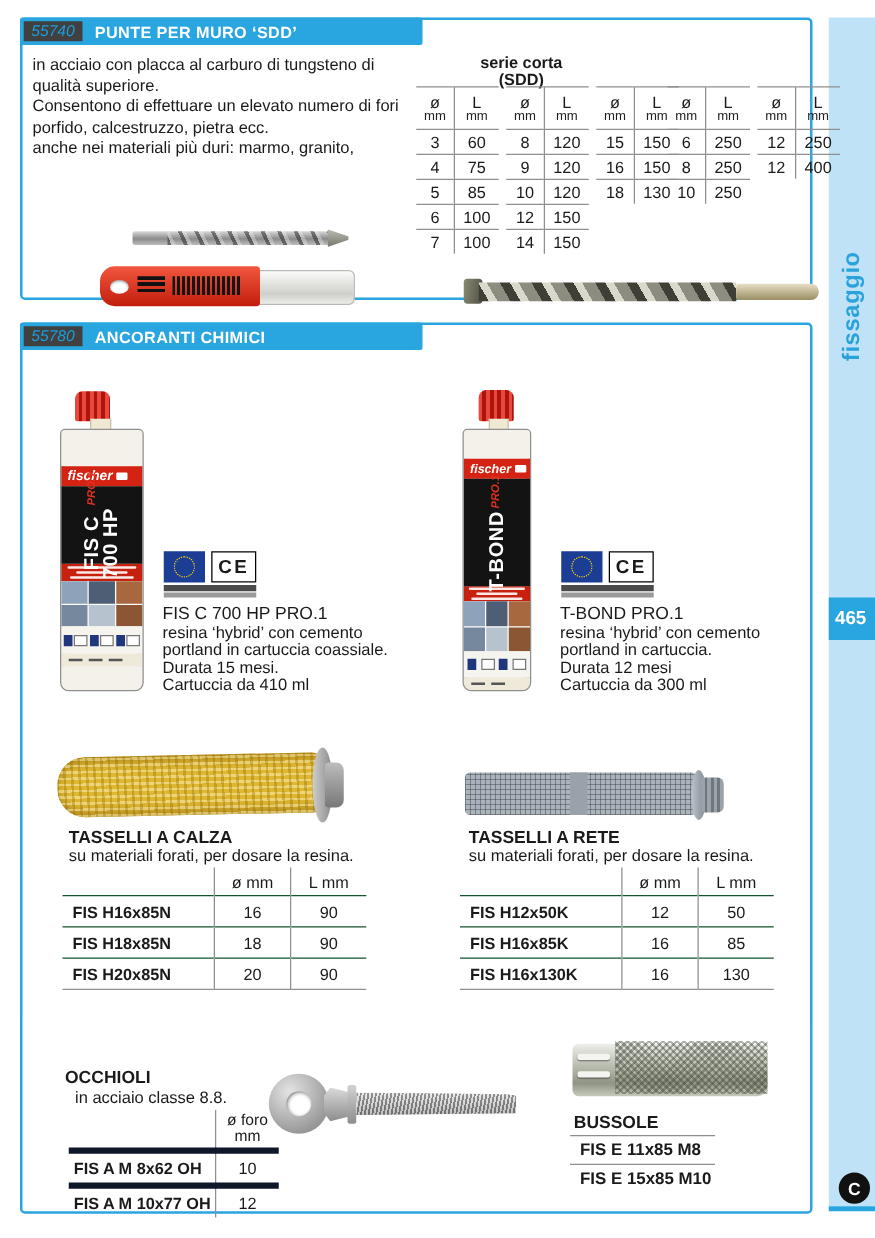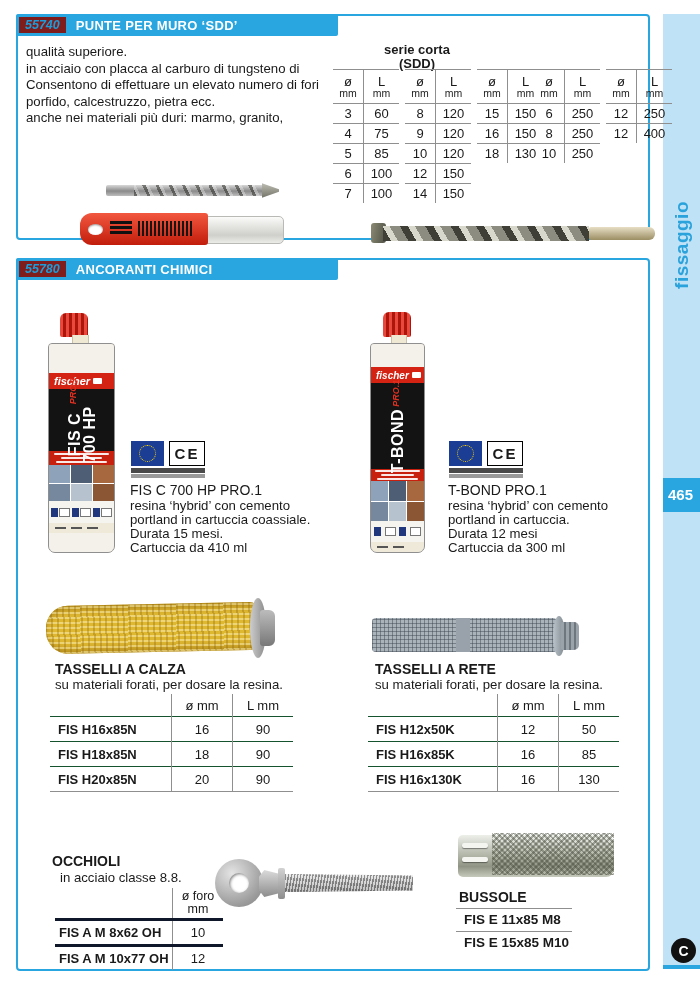--- a/index.html
+++ b/index.html
@@ -14,21 +14,21 @@
               font-weight:bold;font-size:15px;line-height:34px;padding-left:5px;box-sizing:border-box;}
   .side-underline{position:absolute;left:663px;top:965px;width:37px;height:4px;background:#29a5df;}
   .footer-logo{position:absolute;left:671px;top:938px;width:25px;height:25px;border-radius:50%;background:#111;
                color:#fff;font-weight:bold;font-size:14px;display:flex;align-items:center;justify-content:center;}
 
   
   .box{position:absolute;left:16px;width:634px;border:2px solid #29a5df;border-radius:4px;box-sizing:border-box;background:#fff;}
   .box1{top:14px;height:226px;}
   .box2{top:258px;height:713px;}
   .hdr{position:absolute;left:-2px;top:-2px;width:322px;height:22px;background:#29a5df;display:flex;align-items:center;border-radius:2px;}
-  .code{background:#7f1d1d;color:#1c9cd8;font-weight:bold;font-style:italic;font-size:12.5px;height:16px;line-height:16px;
+  .code{background:#404040;color:#1c9cd8;font-weight:normal;font-style:italic;font-size:12.5px;height:16px;line-height:16px;
         padding:0 6px;margin-left:3px;}
   .hdr-title{color:#fff;font-weight:bold;font-size:13px;margin-left:10px;letter-spacing:.3px;}
 
   
   .desc-lines{position:absolute;left:8px;top:28px;font-size:13.2px;line-height:16.5px;}
   .tbl-title{position:absolute;text-align:center;font-weight:bold;font-size:13px;line-height:14px;}
   .prod-name{position:absolute;font-weight:normal;font-size:14px;}
   .prod-desc{position:absolute;font-size:13.2px;line-height:13.9px;}
   .blk-title{position:absolute;font-weight:bold;font-size:14px;}
   .blk-sub{position:absolute;font-size:13.2px;}
@@ -55,21 +55,21 @@
   .wtab tr.rlast{border-bottom:1px solid #8f8f8f;}
   .rete-tab .name{width:120px;}
 
   table.otab{border-collapse:collapse;position:absolute;}
   .otab th{font-weight:normal;font-size:12.5px;height:27px;vertical-align:bottom;padding-bottom:2px;}
   .otab td{font-size:13px;height:21px;}
   .otab .name{text-align:left;padding-left:4px;width:112px;}
   .otab td.name{font-weight:bold;}
   .otab .val{text-align:center;width:48px;border-left:1px solid #8f8f8f;}
   .otab th.val div{line-height:13px;}
-  .otab tr.r{border-top:3px solid #0f172a;}
+  .otab tr.r{border-top:5px solid #0f172a;}
 
   .bussole-list{position:absolute;width:116px;}
   .bussole-item{border-top:1px solid #8f8f8f;height:22px;line-height:22px;font-weight:bold;font-size:13.5px;padding-left:8px;}
 
   
   .drill-small{position:absolute;left:88px;top:162px;width:175px;height:26px;}
   .drill-small .rod{position:absolute;left:0;top:7px;width:158px;height:11px;background:linear-gradient(#d8d8d8,#8a8a8a 55%,#bdbdbd);border-radius:2px;}
   .drill-small .flutes{position:absolute;left:28px;top:7px;width:130px;height:11px;
       background:repeating-linear-gradient(65deg,rgba(45,45,40,.55) 0 3px,rgba(255,255,255,.3) 3px 6px,transparent 6px 12px);}
   .drill-small .tip{position:absolute;left:156px;top:4px;width:17px;height:17px;background:linear-gradient(#c2c2b8,#6f6f64);
@@ -218,22 +218,22 @@
     <span>C</span>
   </div>
 
   <section class="box box1">
     <div class="hdr">
       <span class="code">55740</span>
       <span class="hdr-title">PUNTE PER MURO ‘SDD’</span>
     </div>
 
     <div class="desc-lines">
+      <div>in acciaio con placca al carburo di tungsteno di</div>
       <div>qualità superiore.</div>
-      <div>in acciaio con placca al carburo di tungsteno di</div>
       <div>Consentono di effettuare un elevato numero di fori</div>
       <div>porfido, calcestruzzo, pietra ecc.</div>
       <div>anche nei materiali più duri: marmo, granito,</div>
     </div>
 
     <div class="drill-small">
       <div class="rod"></div>
       <div class="flutes"></div>
       <div class="tip"></div>
     </div>

